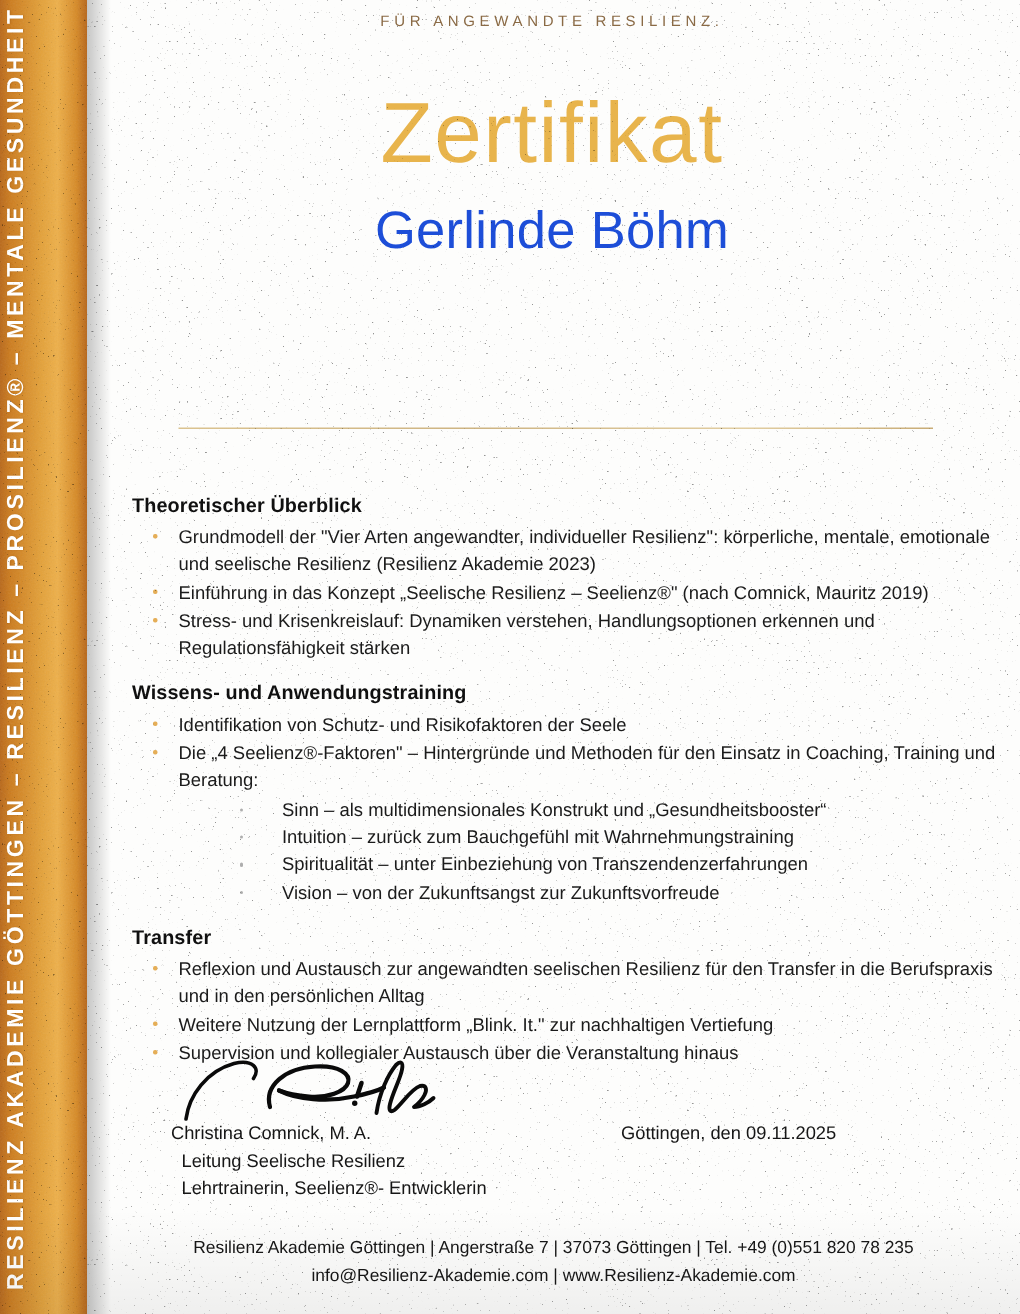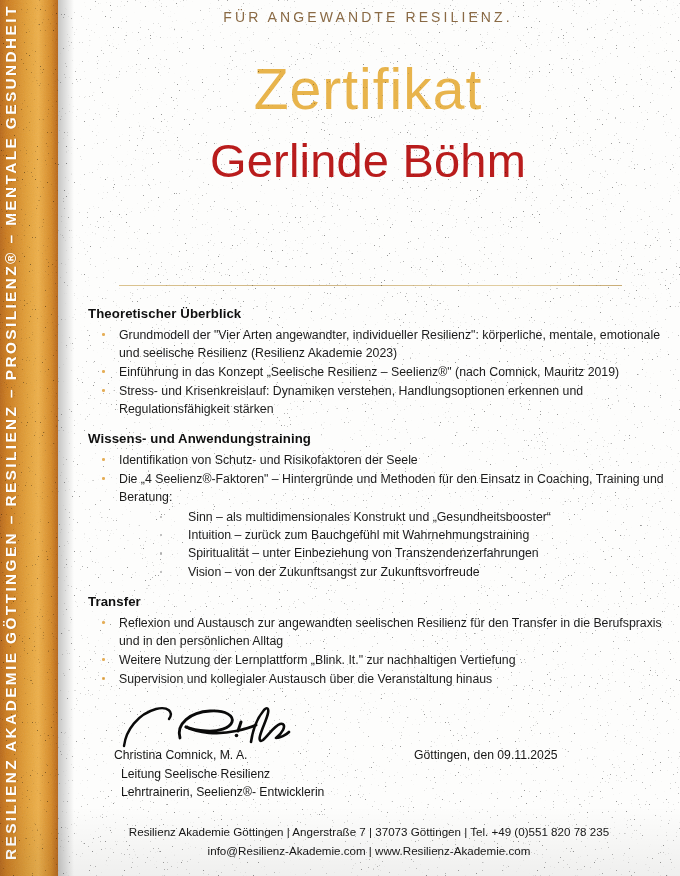--- a/index.html
+++ b/index.html
@@ -90,21 +90,21 @@
     width: 606px;
     height: 876px;
     z-index: 2;
   }
 
   .eyebrow {
     position: absolute;
     left: 0; right: 18px;
     top: 9px;
     text-align: center;
-    font-size: 14px;
+    font-size: 10px;
     letter-spacing: 3.1px;
     color: #8a6a45;
     font-weight: normal;
   }
 
   .cert-title {
     position: absolute;
     left: 0; right: 18px;
     top: 61px;
     text-align: center;
@@ -113,23 +113,23 @@
     letter-spacing: 1px;
     color: #e8b44c;
     font-weight: normal;
   }
 
   .recipient {
     position: absolute;
     left: 0; right: 18px;
     top: 136px;
     text-align: center;
-    font-size: 47px;
+    font-size: 35px;
     line-height: 1.05;
-    color: #b91c1c;
+    color: #1d4ed8;
     font-weight: normal;
     letter-spacing: .2px;
   }
 
   .intro {
     position: absolute;
     left: 10px; right: 22px;
     top: 190px;
     text-align: center;
     font-size: 13.6px;
@@ -148,21 +148,21 @@
     width: 503px;
     height: 1px;
     background: linear-gradient(to right, #d9c08a, #cbb07c 40%, #e0cb9c 75%, #c6a86f);
     opacity: .95;
   }
 
   
   .sections {
     position: absolute;
     left: 14px;
-    top: 306px;
+    top: 329px;
     right: 10px;
   }
   .section { margin-bottom: 13px; }
   .sec-head {
     font-size: 13.2px;
     font-weight: bold;
     color: #101010;
     margin-bottom: 5px;
     letter-spacing: .1px;
   }

